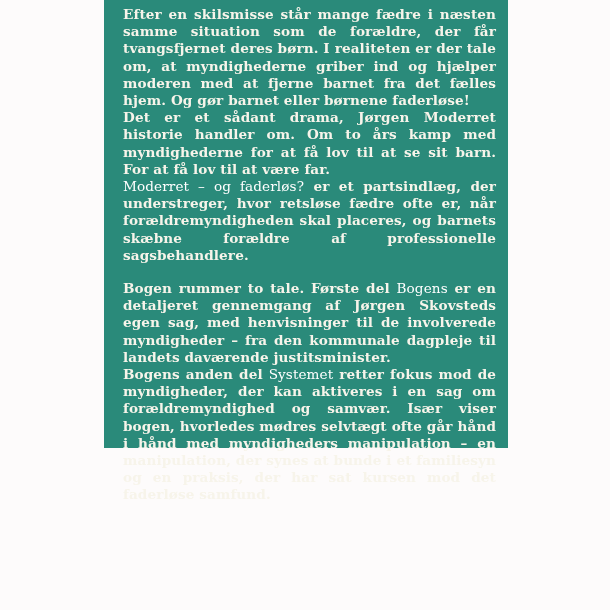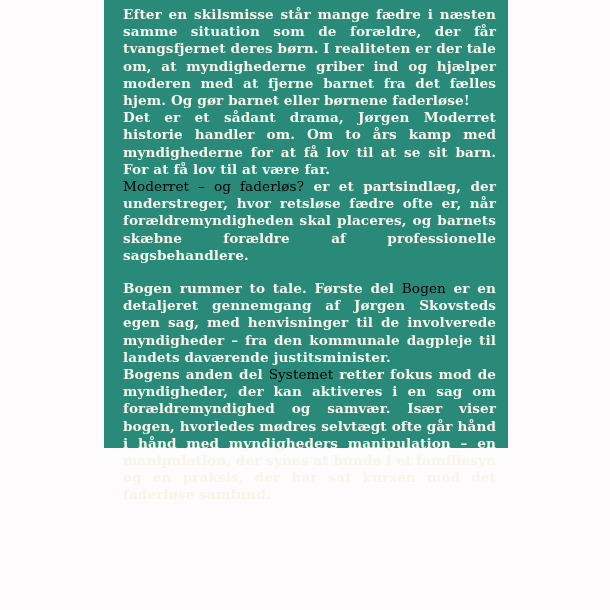--- a/index.html
+++ b/index.html
@@ -21,26 +21,26 @@
   }
   .para {
     font-size: 13.6px;
     line-height: 17.2px;
     font-weight: bold;
     text-align: justify;
     margin: 0;
     letter-spacing: 0.1px;
   }
   .gap { height: 16px; }
-  .light { font-weight: normal; color: #000000; }
+  .light { font-weight: normal; color: #ffffff; }
 </style>
 </head>
 <body>
 
 <div class="panel">
   <p class="para">Efter en skilsmisse står mange fædre i næsten samme situation som de forældre, der får tvangsfjernet deres børn. I realiteten er der tale om, at myndighederne griber ind og hjælper moderen med at fjerne barnet fra det fælles hjem. Og gør barnet eller børnene faderløse!</p>
   <p class="para">Det er et sådant drama, Jørgen Moderret historie handler om. Om to års kamp med myndighederne for at få lov til at se sit barn. For at få lov til at være far.</p>
   <p class="para"><span class="light">Moderret – og faderløs?</span><span> er et partsindlæg, der understreger, hvor retsløse fædre ofte er, når forældremyndigheden skal placeres, og barnets skæbne forældre af  professionelle sagsbehandlere.</span></p>
   <div class="gap"></div>
-  <p class="para"><span>Bogen rummer to tale. Første del </span><span class="light">Bogen</span><span> er en detaljeret gennemgang af Jørgen Skovsteds egen sag, med henvisninger til de involverede myndigheder – fra den kommunale dagpleje til landets daværende justitsminister.</span></p>
+  <p class="para"><span>Bogen rummer to tale. Første del </span><span class="light">Bogens</span><span> er en detaljeret gennemgang af Jørgen Skovsteds egen sag, med henvisninger til de involverede myndigheder – fra den kommunale dagpleje til landets daværende justitsminister.</span></p>
   <p class="para"><span>Bogens anden del </span><span class="light">Systemet</span><span>  retter fokus mod de myndigheder, der kan aktiveres i en sag om forældremyndighed og samvær. Især viser bogen, hvorledes mødres selvtægt  ofte går hånd i hånd  med myndigheders manipulation – en manipulation, der synes at bunde i et familiesyn og en praksis, der har sat kursen mod det faderløse samfund.</span></p>
   <div class="gap"></div>
 </div>
 
 </body></html>

